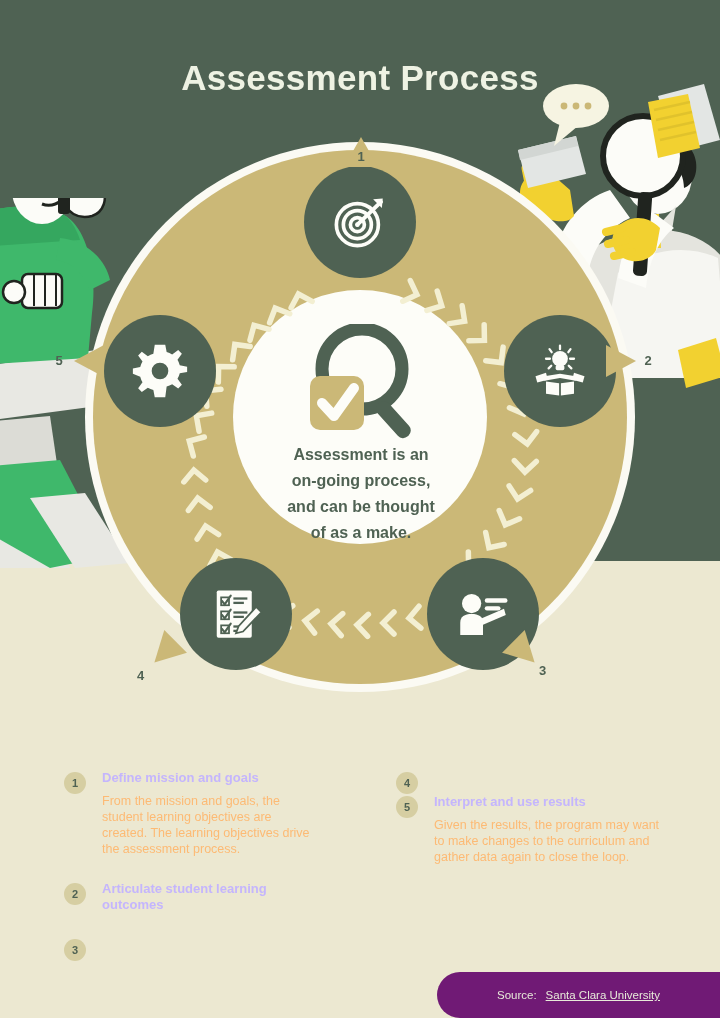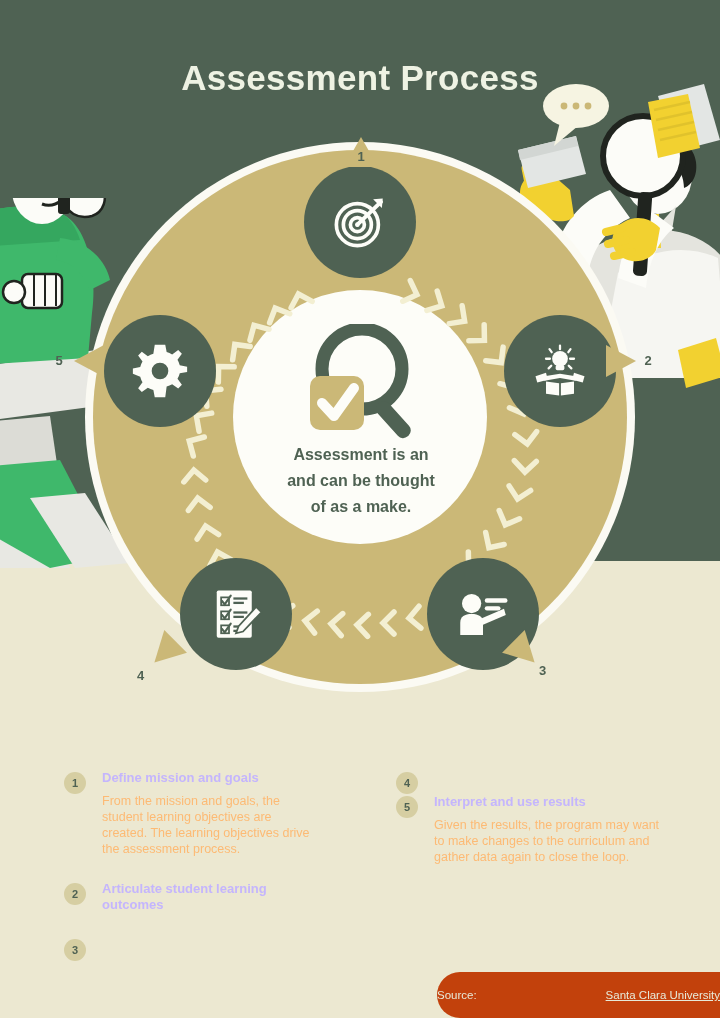--- a/index.html
+++ b/index.html
@@ -99,23 +99,23 @@
     background:#d6ceA2;
     color:#4f6253;font-size:11px;font-weight:bold;
     display:flex;align-items:center;justify-content:center;
   }
   .legtitle{font-size:13px;font-weight:bold;color:#c4b5fd;line-height:16px;}
   .legdesc{font-size:12.5px;color:#fdba74;line-height:16px;margin-top:7px;}
 
   
   .source{
     position:absolute;left:437px;top:972px;width:283px;height:46px;
-    background:#c2410c;
+    background:#701a75;
     border-top-left-radius:24px;border-bottom-left-radius:24px;
-    display:flex;align-items:center;justify-content:space-between;
+    display:flex;align-items:center;justify-content:center;
   }
   .source-label{font-size:11.5px;color:#e7ead9;}
   .source-link{font-size:11.5px;color:#e7ead9;text-decoration:underline;margin-left:9px;}
 </style>
 </head>
 <body>
 
 <div id="poster">
 
   <div class="bg-dark"></div>
@@ -334,20 +334,21 @@
       </g>
       <path d="M64 40 L60 52 L71 50 Z" fill="#fdfdf8"></path>
       <path d="M100 50 L104 38 L93 40 Z" fill="#fdfdf8"></path>
 
       <rect x="30" y="52" width="54" height="54" rx="10" fill="#cbb877"></rect>
       <path d="M42 79 L54 92 L74 64" fill="none" stroke="#fdfdf8" stroke-width="10" stroke-linecap="round" stroke-linejoin="round"></path>
     </svg>
 
     <div class="center-txt">
       <div>Assessment is an</div>
+      <div>on-going process,</div>
       <div>and can be thought</div>
       <div>of as a make.</div>
     </div>
 
     <div class="node n1">
       <svg viewBox="0 0 64 64">
         <g fill="none" stroke="#fdfdf8" stroke-width="4.2">
           <circle cx="29" cy="35" r="24"></circle>
           <circle cx="29" cy="35" r="16"></circle>
           <circle cx="29" cy="35" r="8"></circle>

